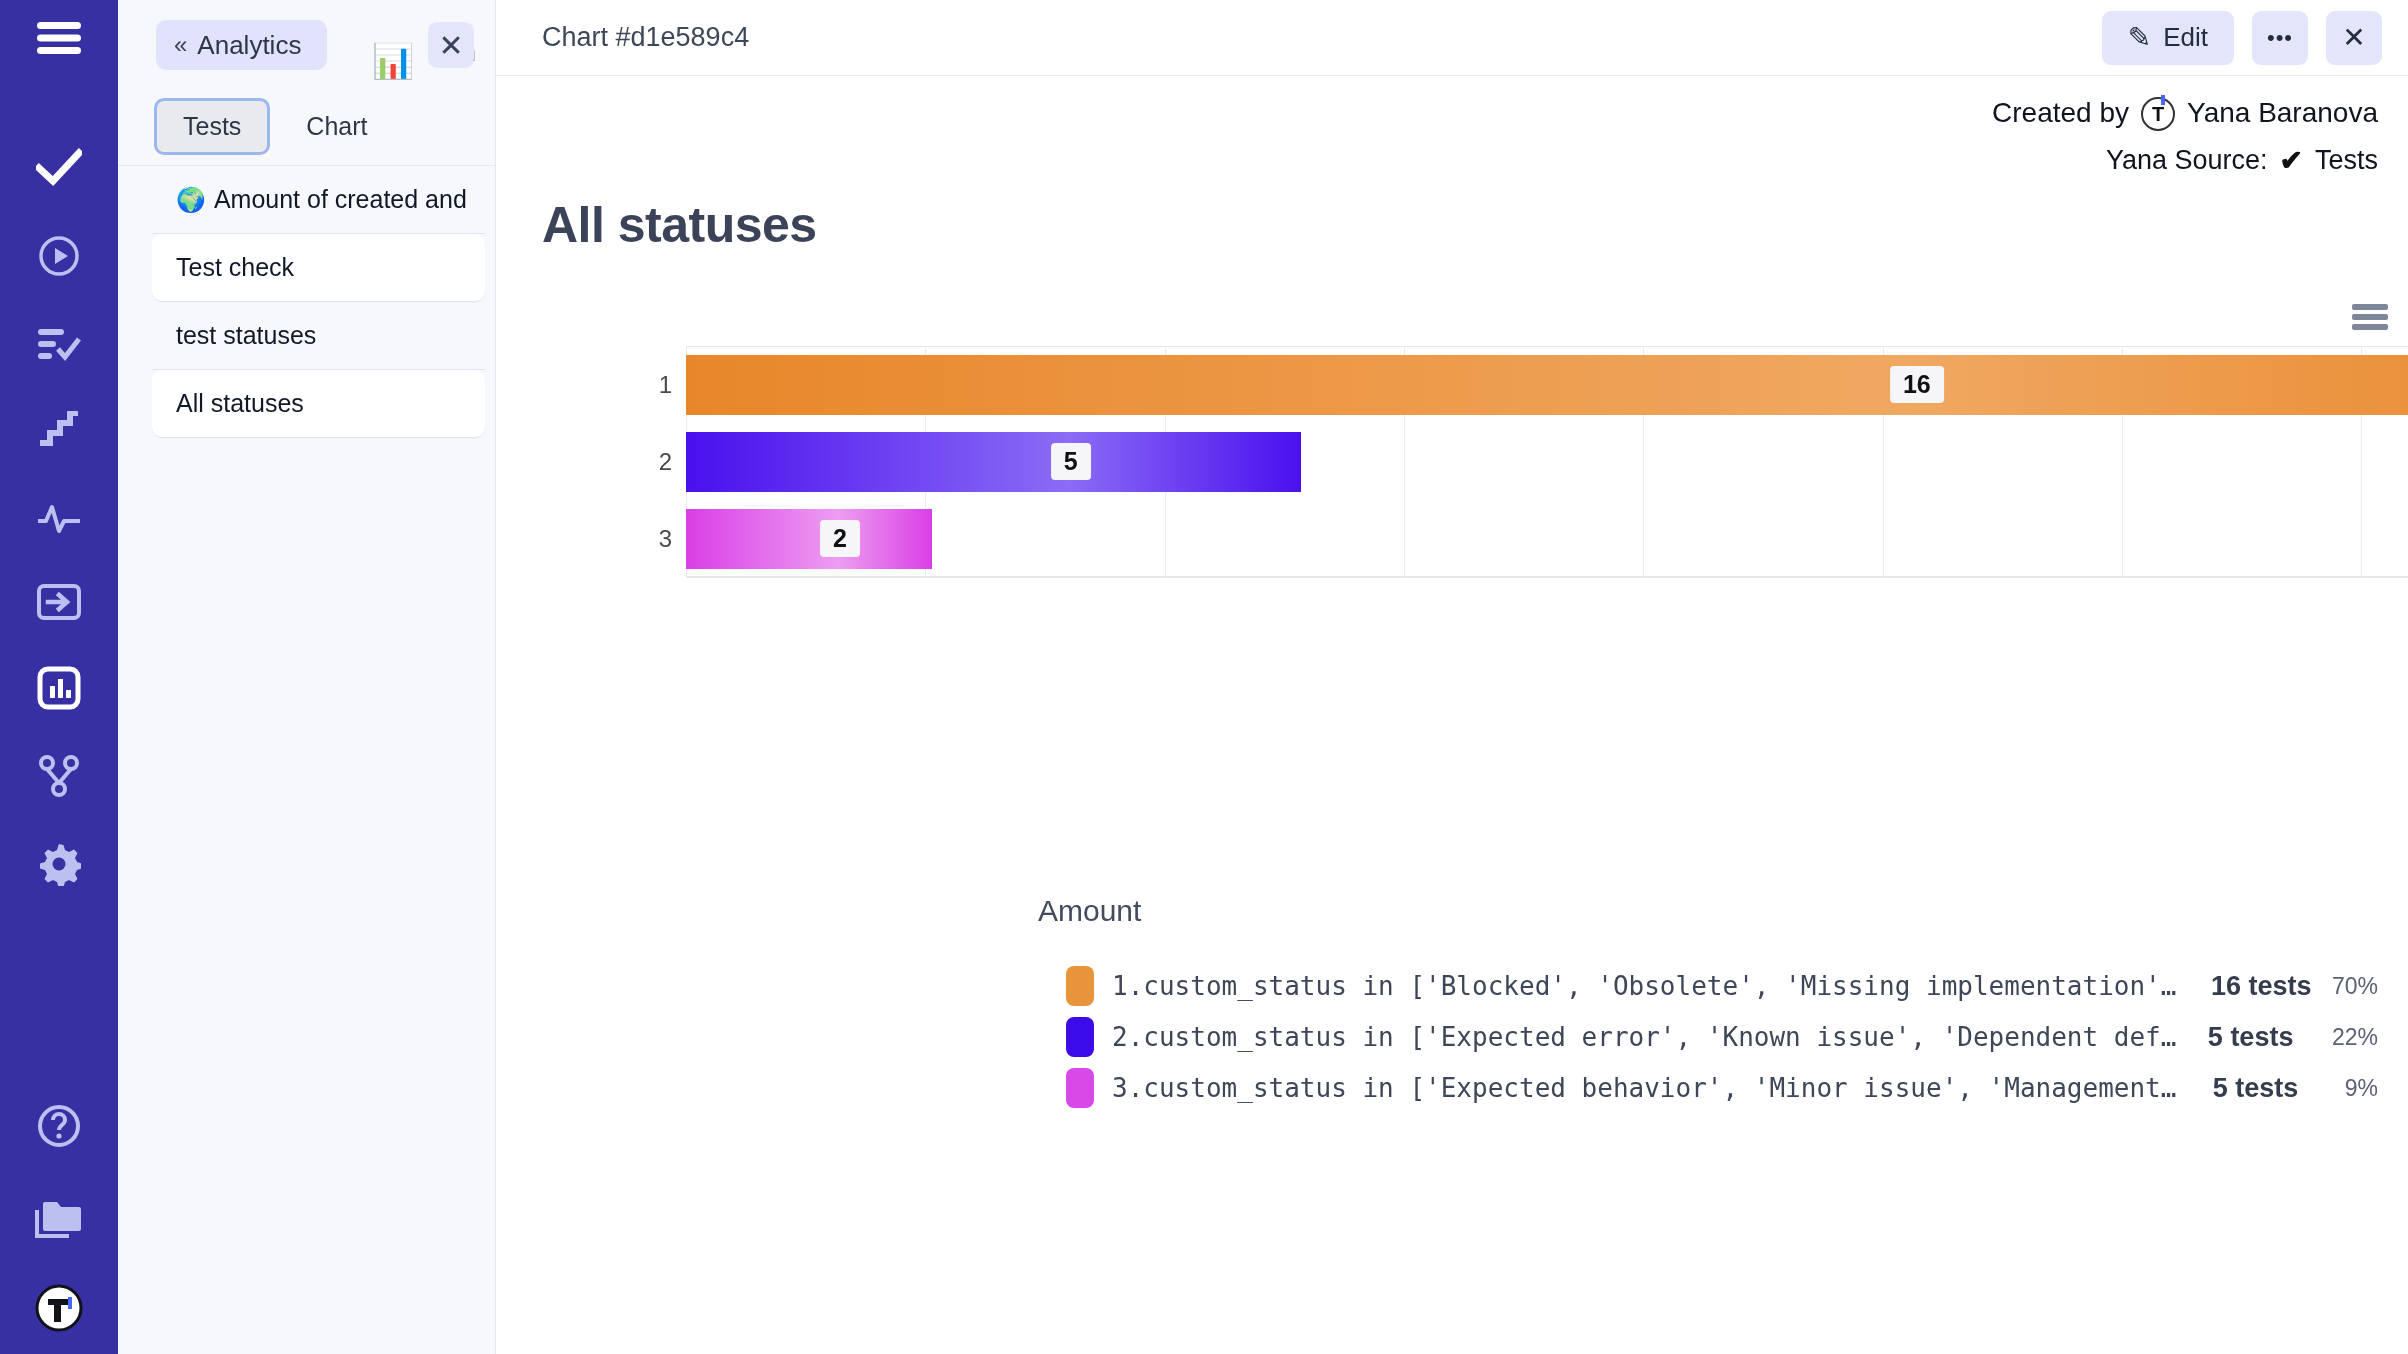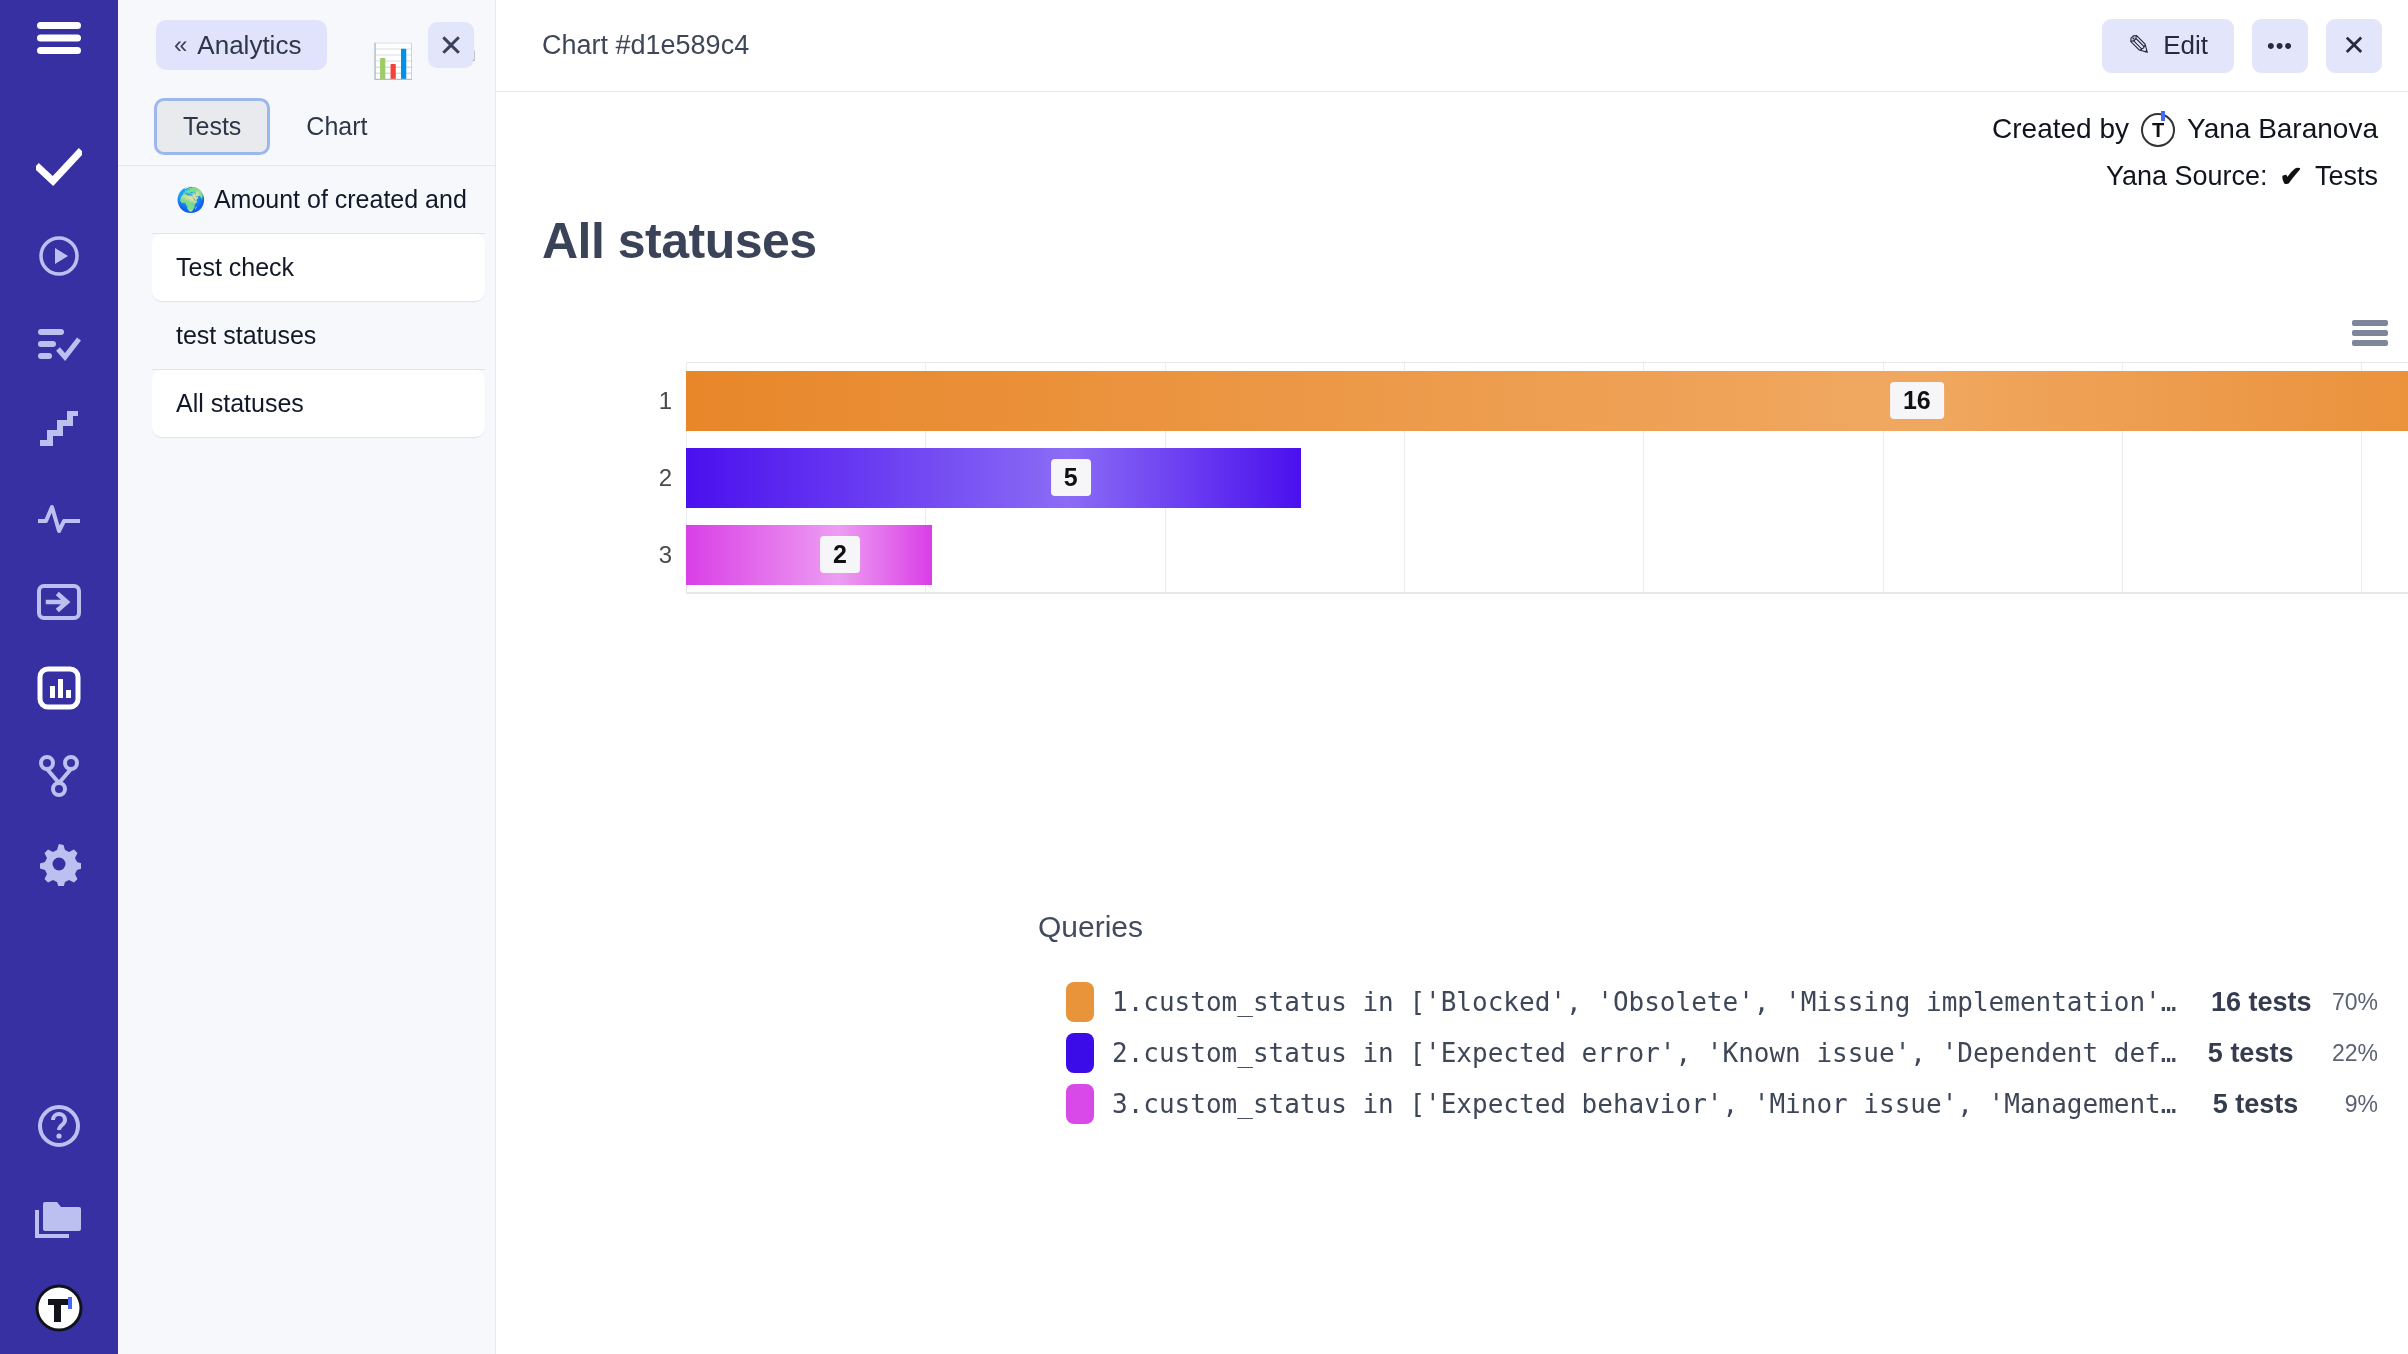--- a/index.html
+++ b/index.html
@@ -86,21 +86,21 @@
   .list-item.card {
     background: #ffffff; border-radius: 10px;
     box-shadow: 0 1px 0 rgba(0,0,0,0.02);
   }
   .list-item .globe { margin-right: 8px; font-size: 24px; }
 
   
   .main { flex: 1 1 auto; height: 1354px; position: relative; background: #fff; }
 
   .main-header {
-    height: 92px; border-bottom: 1px solid #e8eaee;
+    height: 76px; border-bottom: 1px solid #e8eaee;
     display: flex; align-items: center; padding: 0 26px 0 46px;
     background: #fff;
   }
   .chart-id { font-size: 27px; color: #3e4758; flex: 1 1 auto; }
   .hdr-btns { display: flex; align-items: center; gap: 18px; }
   .btn {
     background: #e3e6fb; border-radius: 9px; height: 54px;
     display: flex; align-items: center; justify-content: center;
     color: #262c3d; font-size: 26px; gap: 12px;
   }
@@ -397,21 +397,21 @@
             <div class="bar" style="left: 144px; top: 8.50667px; height: 60.32px; width: 615.429px; background: linear-gradient(90deg, rgb(74, 16, 238) 0%, rgb(139, 108, 245) 62%, rgb(74, 16, 238) 100%);"></div>
             <div class="bar-value" style="left: 528.643px; top: 19.6667px;">5</div>
           </div>
           <div class="row" style="top: 154.667px; height: 77.3333px;">
             <div class="row-label" style="top: 24.6667px;">3</div>
             <div class="bar" style="left: 144px; top: 8.50667px; height: 60.32px; width: 246.171px; background: linear-gradient(90deg, rgb(217, 63, 230) 0%, rgb(237, 157, 242) 62%, rgb(217, 63, 230) 100%);"></div>
             <div class="bar-value" style="left: 297.857px; top: 19.6667px;">2</div>
           </div>
         </div>
 
-      <div class="queries-title">Queries</div>
+      <div class="queries-title">Amount</div>
 
       <div class="qrow" style="top:888px">
         <span class="swatch" id="sw0" style="background: rgb(232, 148, 58);"></span>
         <span class="qtext">1.custom_status in ['Blocked', 'Obsolete', 'Missing implementation', 'Unexecuted', 'Not ready', 'N…</span>
         <span class="qcount">16 tests</span>
         <span class="qpct">70%</span>
       </div>
       <div class="qrow" style="top:939px">
         <span class="swatch" id="sw1" style="background: rgb(60, 12, 232);"></span>
         <span class="qtext">2.custom_status in ['Expected error', 'Known issue', 'Dependent defect']</span>

